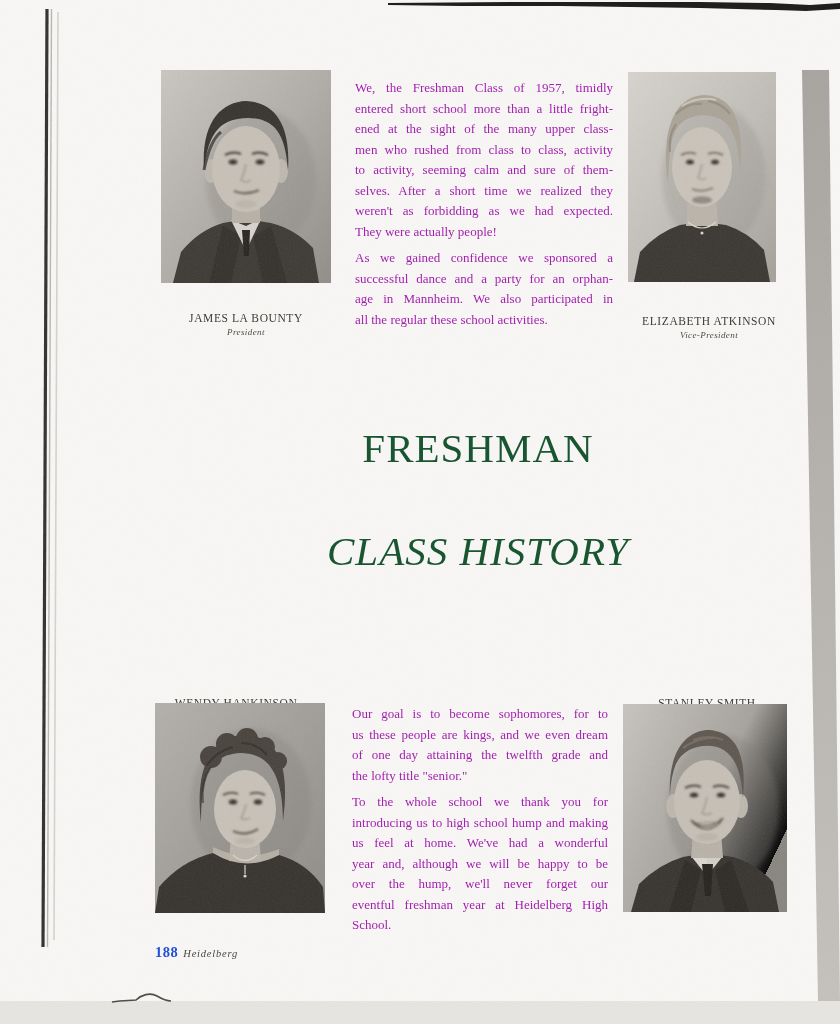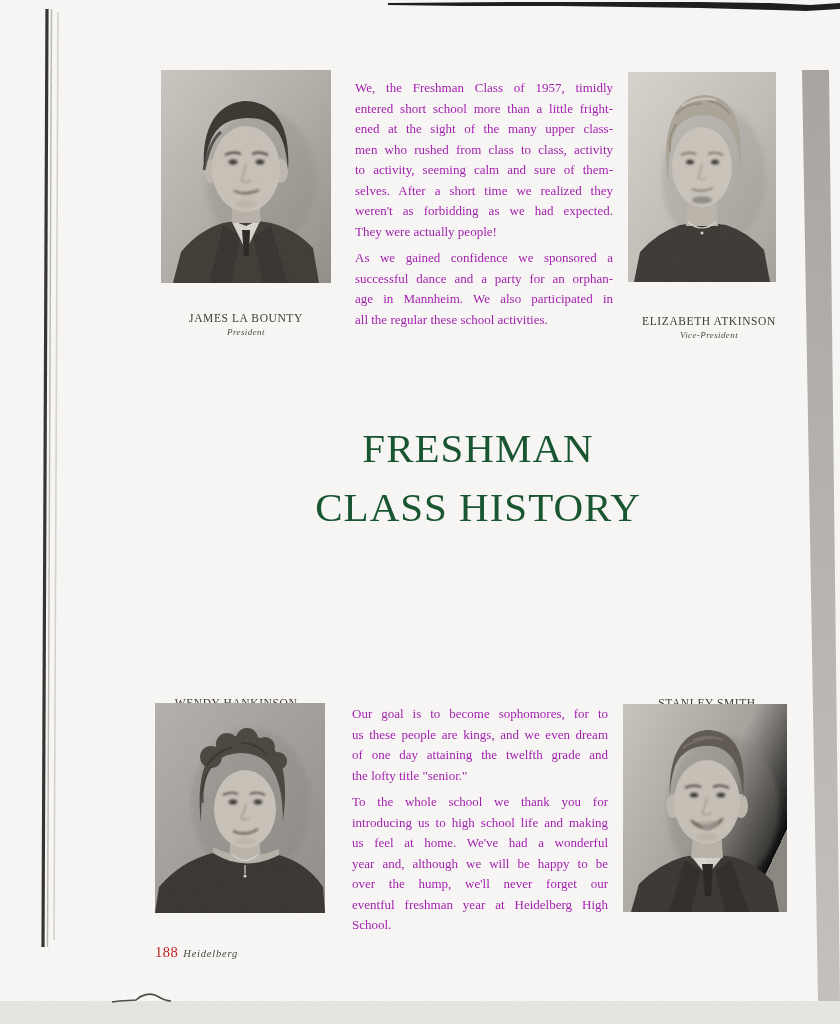--- a/index.html
+++ b/index.html
@@ -22,21 +22,21 @@
   .textcol { position:absolute; font-size:13px; line-height:20.5px; color:#a21caf;margin-top:12px; }
   .para { margin:0 0 6px 0; }
   .jline { text-align:justify; text-align-last:justify; overflow:hidden; white-space:normal; }
   .jline.last { text-align-last:left; }
 
   .heading-line { position:absolute; left:120px; width:716px; text-align:center;
     font-size:41px; letter-spacing:1px; color:#14532d; line-height:1; }
   .heading-line.second { letter-spacing:1px; }
 
   .footer { position:absolute; left:155px; top:944px; display:flex; align-items:baseline; }
-  .pgnum { font-size:14.5px; font-weight:400; letter-spacing:0.5px; color:#b91c1c; }
+  .pgnum { font-size:14.5px; font-weight:700; letter-spacing:0.5px; color:#1d4ed8; }
   .bktitle { font-size:10.5px; font-style:italic; letter-spacing:0.8px; color:#46443e; margin-left:5px; }
 
   .noise { opacity:0.05; }
 </style>
 </head>
 <body>
 
 <div class="scan">
 
   <svg width="0" height="0" style="position:absolute">
@@ -171,21 +171,21 @@
       </div>
       <div class="para">
         <div class="jline">As we gained confidence we sponsored a</div>
         <div class="jline">successful dance and a party for an orphan-</div>
         <div class="jline">age in Mannheim. We also participated in</div>
         <div class="jline last">all the regular these school activities.</div>
       </div>
     </div>
 
   <div class="heading-line" style="top:428px;">FRESHMAN</div>
-  <div class="heading-line second" style="top:487px;">CLASS HISTORY</div>
+  <div class="heading-line second" style="top:531px;font-style:italic;">CLASS HISTORY</div>
 
   <div class="caption" style="left:151px; top:671px; width:170px;font-family:Liberation Serif, serif;">
     <div class="nm">WENDY HANKINSON</div>
     <div class="rl">Secretary</div>
   </div>
   <figure class="photo" style="left:155px; top:703px;">
     <svg width="170" height="210" viewBox="0 0 170 210">
       <rect width="170" height="210" fill="url(#wbg)"></rect>
       <ellipse cx="96" cy="100" rx="60" ry="75" fill="#7e7b75" opacity="0.3" filter="url(#soft2)"></ellipse>
       <path d="M0 210 L4 184 Q26 158 58 150 Q90 166 124 152 Q152 160 168 184 L170 210 Z" fill="#322e29"></path>
@@ -258,21 +258,21 @@
 
   <div class="textcol" style="left:352px; top:692px; width:256px;">
       <div class="para">
         <div class="jline">Our goal is to become sophomores, for to</div>
         <div class="jline">us these people are kings, and we even dream</div>
         <div class="jline">of one day attaining the twelfth grade and</div>
         <div class="jline last">the lofty title "senior."</div>
       </div>
       <div class="para">
         <div class="jline">To the whole school we thank you for</div>
-        <div class="jline">introducing us to high school life and making</div>
+        <div class="jline">introducing us to high school hump and making</div>
         <div class="jline">us feel at home. We've had a wonderful</div>
         <div class="jline">year and, although we will be happy to be</div>
         <div class="jline">over the hump, we'll never forget our</div>
         <div class="jline">eventful freshman year at Heidelberg High</div>
         <div class="jline last">School.</div>
       </div>
     </div>
 
   <div class="footer">
     <span class="pgnum">188</span>

